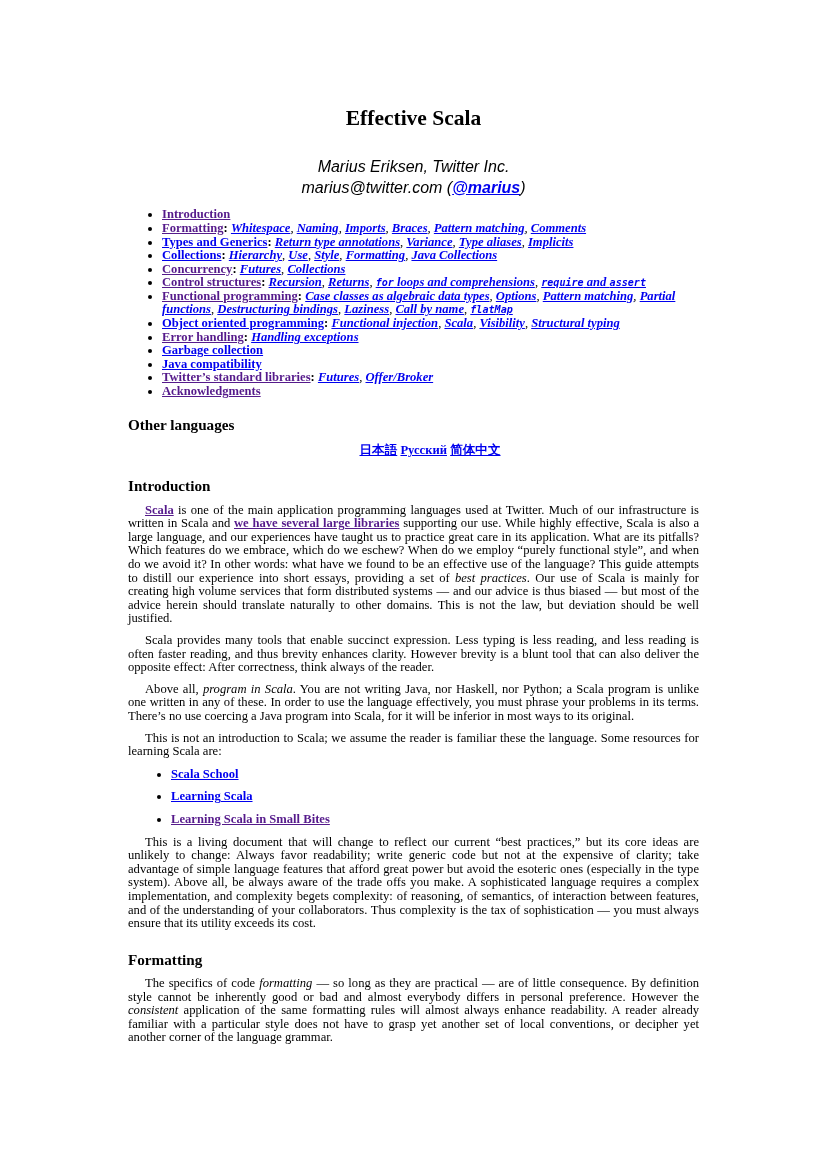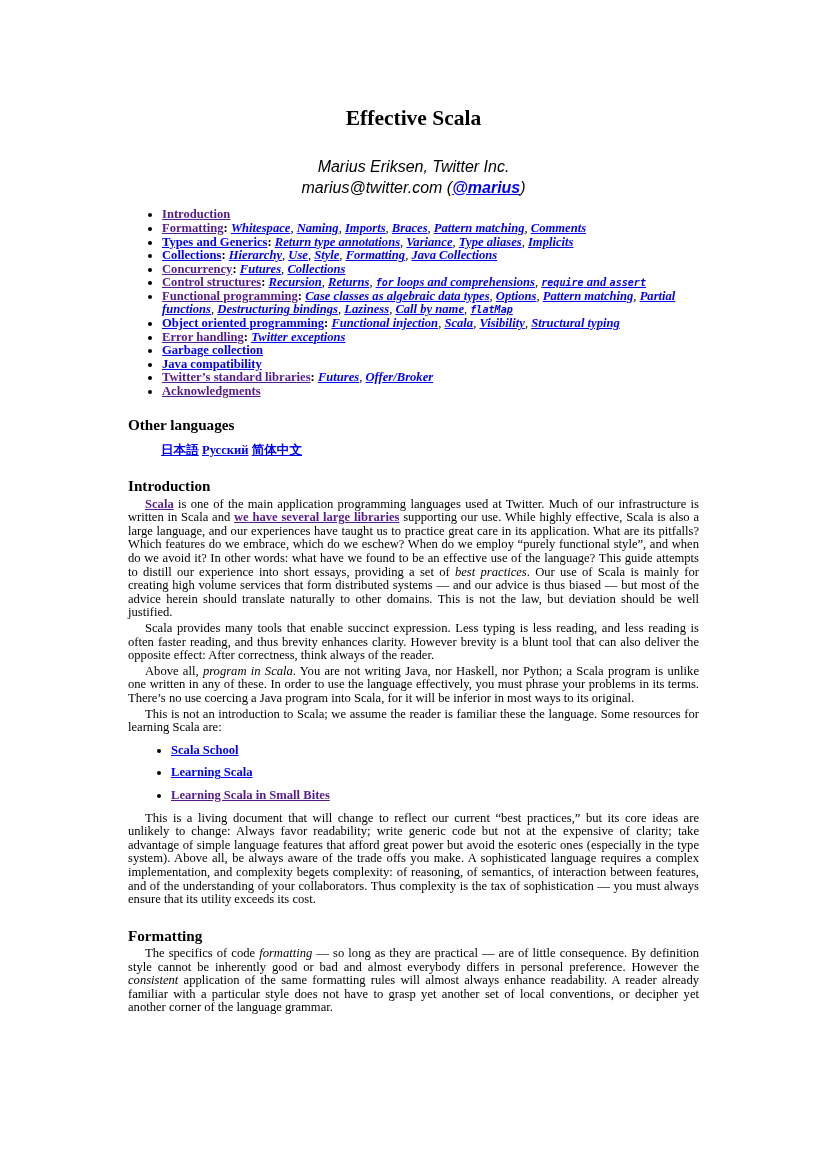--- a/index.html
+++ b/index.html
@@ -24,22 +24,22 @@
   h2 { font-size:15.2px; font-weight:bold; margin:17px 0 0 0; line-height:1.2; }
   a { text-decoration:underline; color:var(--link); cursor:pointer;font-weight:bold; }
   a.visited { color:var(--visited); }
   .toc { margin:10px 0 0 0; padding-left:34px; list-style:disc; }
   .toc li { margin:0; padding:0; }
   .toc-main { font-weight:bold; }
   .toc-colon { font-weight:bold; }
   .toc-sub { font-style:italic; }
   .mono { font-family:"DejaVu Sans Mono", monospace; font-size:0.8em; }
   .it { font-style:italic; }
-  .langs { margin:10px 0 0 0; padding-left:33px; }
-  .para { text-align:justify; text-indent:17px; margin:2px 0 0 0; }
+  .langs { margin:10px 0 0 0; padding-left:33px;text-align:center; }
+  .para { text-align:justify; text-indent:17px; margin:8px 0 0 0; }
   .res { margin:9px 0 0 0; padding-left:34px; list-style:disc; }
   .res li { margin:9px; padding:0; }
   #sections h2 { margin-top:20px; }
 </style>
 </head>
 <body>
 
 <div class="page">
   <h1>Effective Scala</h1>
   <div class="byline">
@@ -49,21 +49,21 @@
 
   <ul id="toc" class="toc">
       <li><a class="toc-main visited" href="#">Introduction</a></li>
       <li><a class="toc-main visited" href="#">Formatting</a><span class="toc-colon">: </span><a class="toc-sub" href="#">Whitespace</a><span>, </span><a class="toc-sub" href="#">Naming</a><span>, </span><a class="toc-sub" href="#">Imports</a><span>, </span><a class="toc-sub" href="#">Braces</a><span>, </span><a class="toc-sub" href="#">Pattern matching</a><span>, </span><a class="toc-sub" href="#">Comments</a></li>
       <li><a class="toc-main" href="#">Types and Generics</a><span class="toc-colon">: </span><a class="toc-sub" href="#">Return type annotations</a><span>, </span><a class="toc-sub" href="#">Variance</a><span>, </span><a class="toc-sub" href="#">Type aliases</a><span>, </span><a class="toc-sub" href="#">Implicits</a></li>
       <li><a class="toc-main" href="#">Collections</a><span class="toc-colon">: </span><a class="toc-sub" href="#">Hierarchy</a><span>, </span><a class="toc-sub" href="#">Use</a><span>, </span><a class="toc-sub" href="#">Style</a><span>, </span><a class="toc-sub" href="#">Formatting</a><span>, </span><a class="toc-sub" href="#">Java Collections</a></li>
       <li><a class="toc-main visited" href="#">Concurrency</a><span class="toc-colon">: </span><a class="toc-sub" href="#">Futures</a><span>, </span><a class="toc-sub" href="#">Collections</a></li>
       <li><a class="toc-main visited" href="#">Control structures</a><span class="toc-colon">: </span><a class="toc-sub" href="#">Recursion</a><span>, </span><a class="toc-sub" href="#">Returns</a><span>, </span><a class="toc-sub" href="#"><span class="mono">for</span><span> loops and comprehensions</span></a><span>, </span><a class="toc-sub" href="#"><span class="mono">require</span><span> and </span><span class="mono">assert</span></a></li>
       <li><a class="toc-main visited" href="#">Functional programming</a><span class="toc-colon">: </span><a class="toc-sub" href="#">Case classes as algebraic data types</a><span>, </span><a class="toc-sub" href="#">Options</a><span>, </span><a class="toc-sub" href="#">Pattern matching</a><span>, </span><a class="toc-sub" href="#">Partial functions</a><span>, </span><a class="toc-sub" href="#">Destructuring bindings</a><span>, </span><a class="toc-sub" href="#">Laziness</a><span>, </span><a class="toc-sub" href="#">Call by name</a><span>, </span><a class="toc-sub" href="#"><span class="mono">flatMap</span></a></li>
       <li><a class="toc-main" href="#">Object oriented programming</a><span class="toc-colon">: </span><a class="toc-sub" href="#">Functional injection</a><span>, </span><a class="toc-sub" href="#">Scala</a><span>, </span><a class="toc-sub" href="#">Visibility</a><span>, </span><a class="toc-sub" href="#">Structural typing</a></li>
-      <li><a class="toc-main visited" href="#">Error handling</a><span class="toc-colon">: </span><a class="toc-sub" href="#">Twitter exceptions</a></li>
+      <li><a class="toc-main visited" href="#">Error handling</a><span class="toc-colon">: </span><a class="toc-sub" href="#">Handling exceptions</a></li>
       <li><a class="toc-main" href="#">Garbage collection</a></li>
       <li><a class="toc-main" href="#">Java compatibility</a></li>
       <li><a class="toc-main visited" href="#">Twitter’s standard libraries</a><span class="toc-colon">: </span><a class="toc-sub" href="#">Futures</a><span>, </span><a class="toc-sub" href="#">Offer/Broker</a></li>
       <li><a class="toc-main visited" href="#">Acknowledgments</a></li>
     </ul>
 
   <h2>Other languages</h2>
   <p id="langs" class="langs"><a href="#">日本語</a> <a href="#">Русский</a> <a href="#">简体中文</a></p>
 
   <div id="sections">

